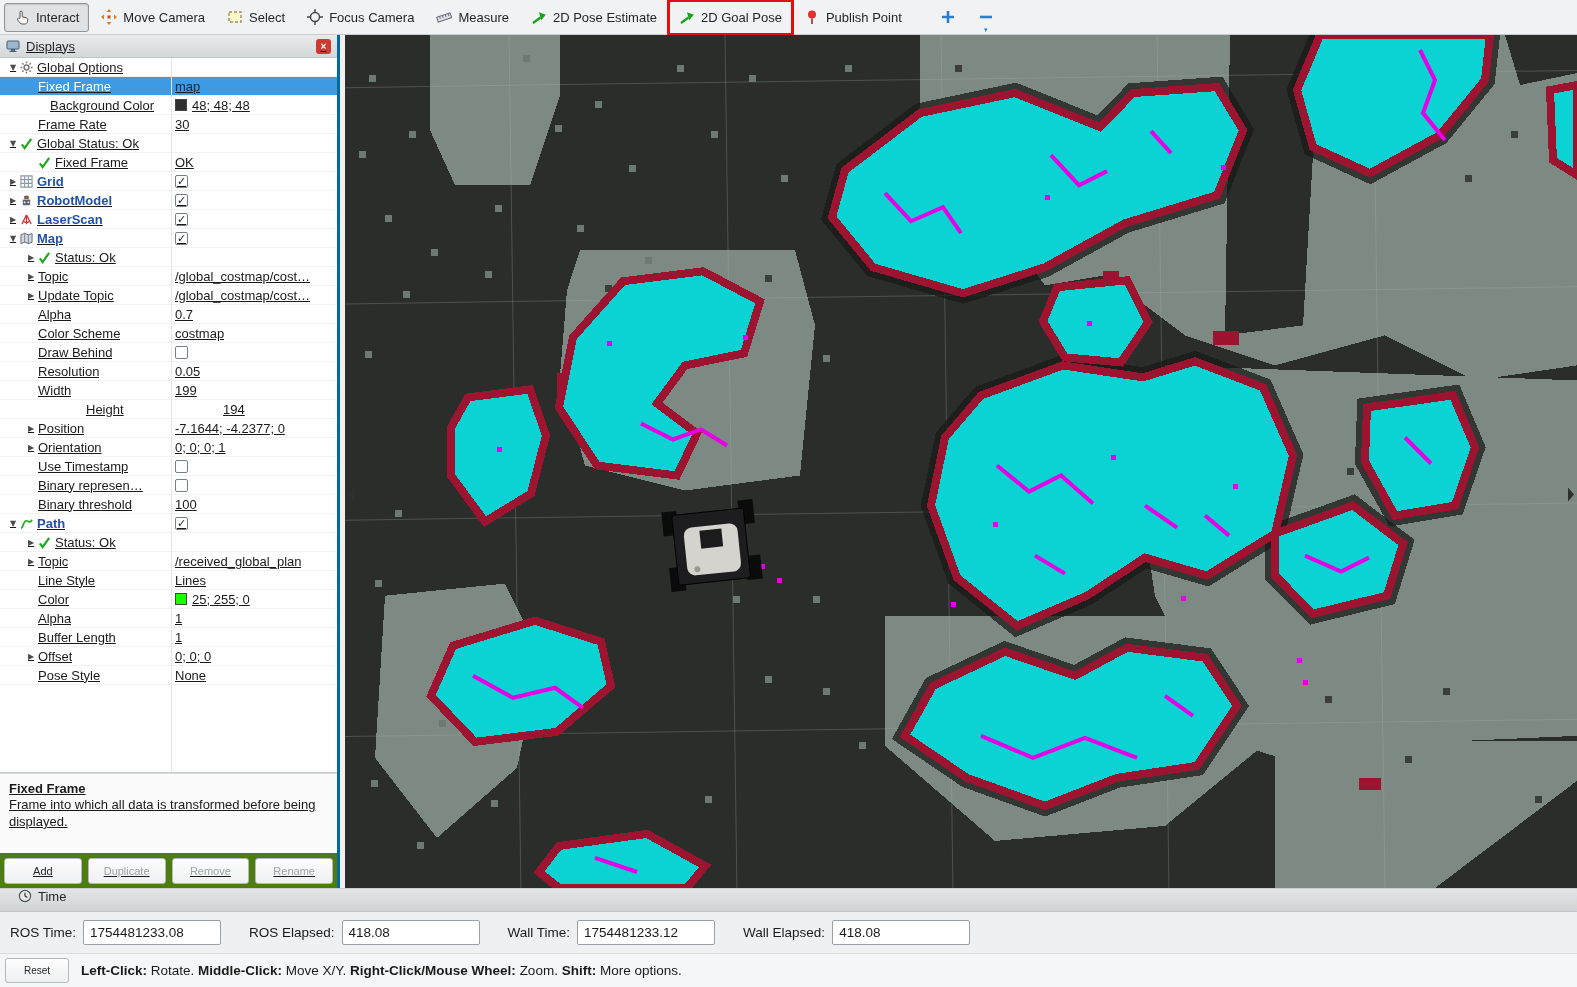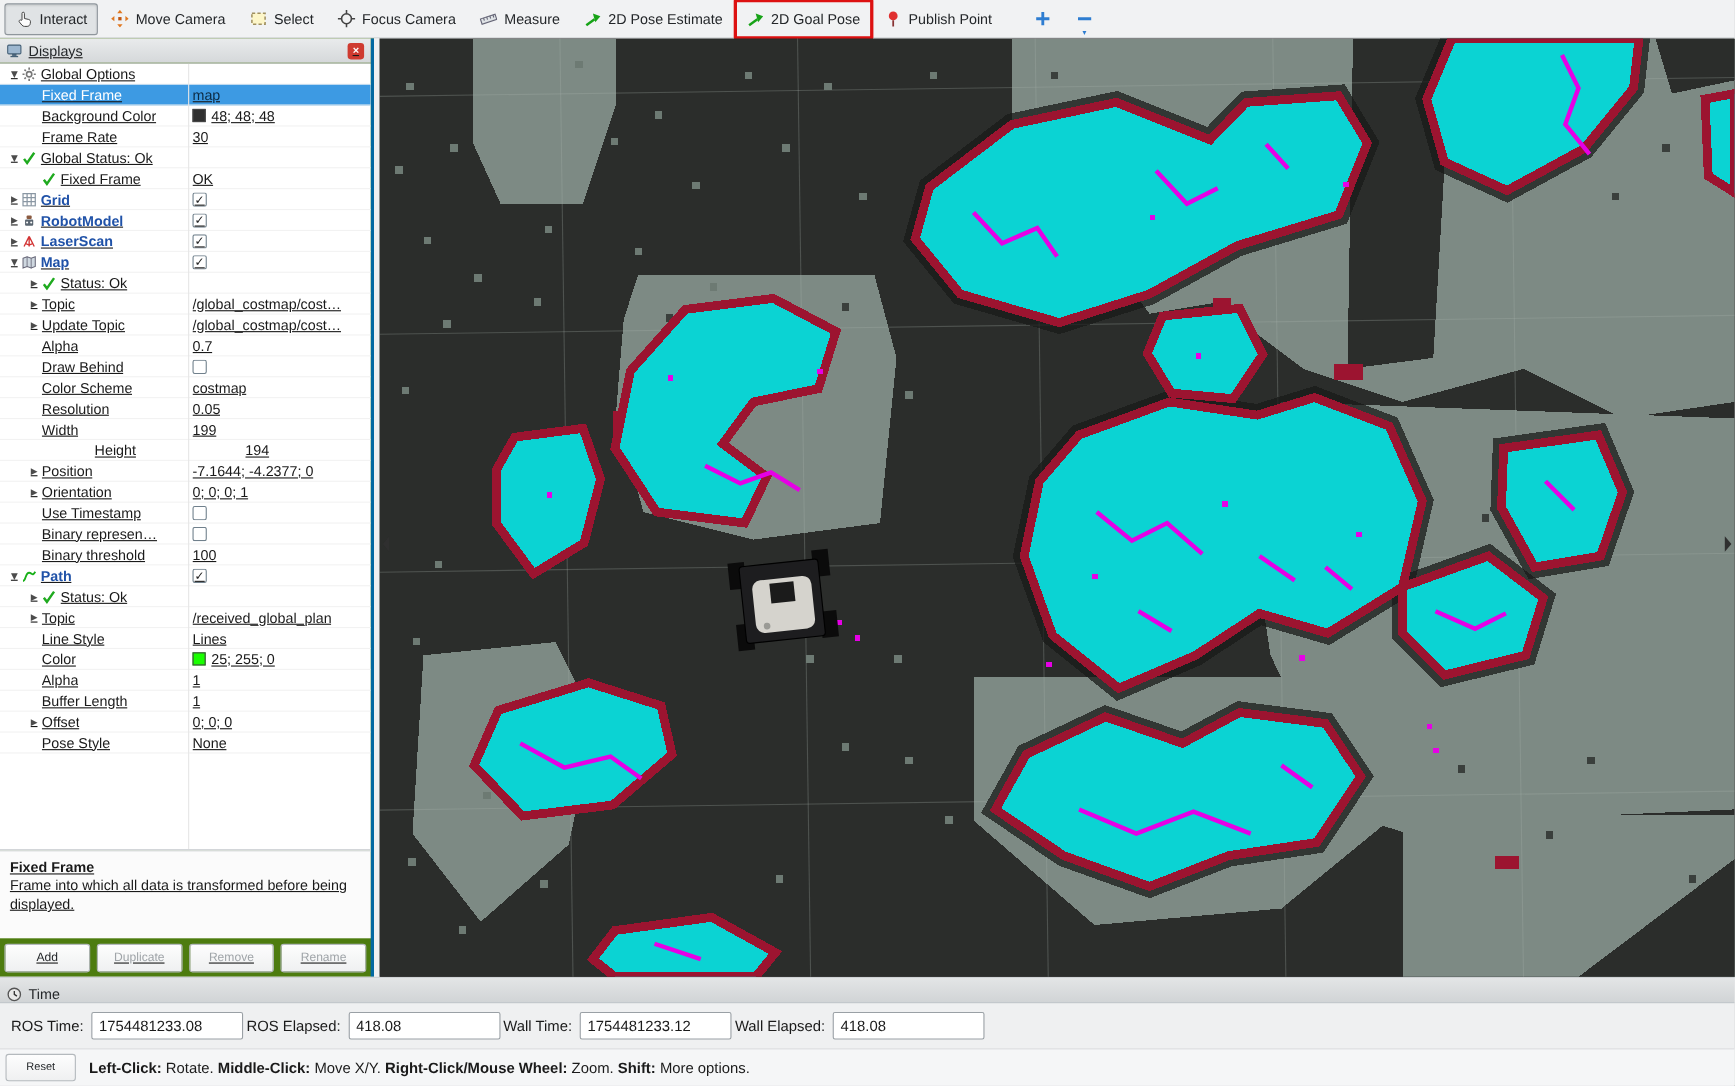--- a/index.html
+++ b/index.html
@@ -64,23 +64,23 @@
   .panel-btn { width:79px; height:26px; border:1px solid #b4b9bd; border-radius:3px;
     background:linear-gradient(#fdfdfd,#eff0f1); font-family:inherit; font-size:11px; color:#232629; }
   .panel-btn:disabled { color:#9fa4a8; }
 
   .splitter { width:5px; flex:none; background:#eff0f1; cursor:col-resize; }
   .viewport { flex:1; min-width:0; position:relative; background:#2b2d2b; }
   .viewport svg.scene { display:block; width:100%; height:100%; }
 
   
   .time-panel { flex:none; background:#eff0f1; border-top:1px solid #c9cdd0; }
-  .time-header { height:23px; display:flex; align-items:flex-end; gap:6px; padding:0 6px;
+  .time-header { height:23px; display:flex; align-items:flex-start; gap:6px; padding:0 18px;
     background:linear-gradient(#e3e5e6,#d1d4d6); border-bottom:1px solid #bfc4c8; }
-  .time-fields { height:41px; display:flex; align-items:center; gap:3px; padding:0 10px; }
+  .time-fields { height:41px; display:flex; align-items:center; gap:28px; padding:0 10px; }
   .time-field { display:flex; align-items:center; gap:7px; }
   .time-label { font-size:13.5px; color:#1a1a1a; white-space:nowrap; }
   .time-input { width:138px; height:25px; border:1px solid #9aa0a5; border-radius:2px;
     padding:0 6px; font-family:inherit; font-size:13.5px; color:#1a1a1a; background:#fff; }
   .status-row { height:34px; display:flex; align-items:center; gap:12px; padding:0 5px;
     background:#f5f6f7; border-top:1px solid #dadcde; }
   .reset-btn { width:64px; height:25px; border:1px solid #b4b9bd; border-radius:3px;
     background:linear-gradient(#fdfdfd,#eff0f1); font-family:inherit; font-size:10px; color:#232629; }
   .status-text { font-size:13.5px; white-space:nowrap; }
 </style>
@@ -227,21 +227,21 @@
           <div class="tree-row selected">
             <div class="cell-label" style="padding-left: 24px;">
               <span class="expander"></span>
               <span class="tree-label">Fixed Frame</span>
             </div>
             <div class="cell-value">
               <span class="value-text">map</span>
             </div>
           </div>
           <div class="tree-row">
-            <div class="cell-label" style="padding-left: 24px;">
+            <div class="cell-label" style="padding-left: 36px;">
               <span class="expander"></span>
               <span class="tree-label">Background Color</span>
             </div>
             <div class="cell-value">
               <span class="swatch" style="background:#303030"></span>
               <span class="value-text">48; 48; 48</span>
             </div>
           </div>
           <div class="tree-row">
             <div class="cell-label" style="padding-left: 24px;">
@@ -379,33 +379,33 @@
               <span class="expander"></span>
               <span class="tree-label">Alpha</span>
             </div>
             <div class="cell-value">
               <span class="value-text">0.7</span>
             </div>
           </div>
           <div class="tree-row">
             <div class="cell-label" style="padding-left: 24px;">
               <span class="expander"></span>
+              <span class="tree-label">Color Scheme</span>
+            </div>
+            <div class="cell-value">
+              <span class="value-text">costmap</span>
+            </div>
+          </div>
+          <div class="tree-row">
+            <div class="cell-label" style="padding-left: 24px;">
+              <span class="expander"></span>
               <span class="tree-label">Draw Behind</span>
             </div>
             <div class="cell-value">
               <span class="checkbox"></span>
-            </div>
-          </div>
-          <div class="tree-row">
-            <div class="cell-label" style="padding-left: 24px;">
-              <span class="expander"></span>
-              <span class="tree-label">Color Scheme</span>
-            </div>
-            <div class="cell-value">
-              <span class="value-text">costmap</span>
             </div>
           </div>
           <div class="tree-row">
             <div class="cell-label" style="padding-left: 24px;">
               <span class="expander"></span>
               <span class="tree-label">Resolution</span>
             </div>
             <div class="cell-value">
               <span class="value-text">0.05</span>
             </div>

